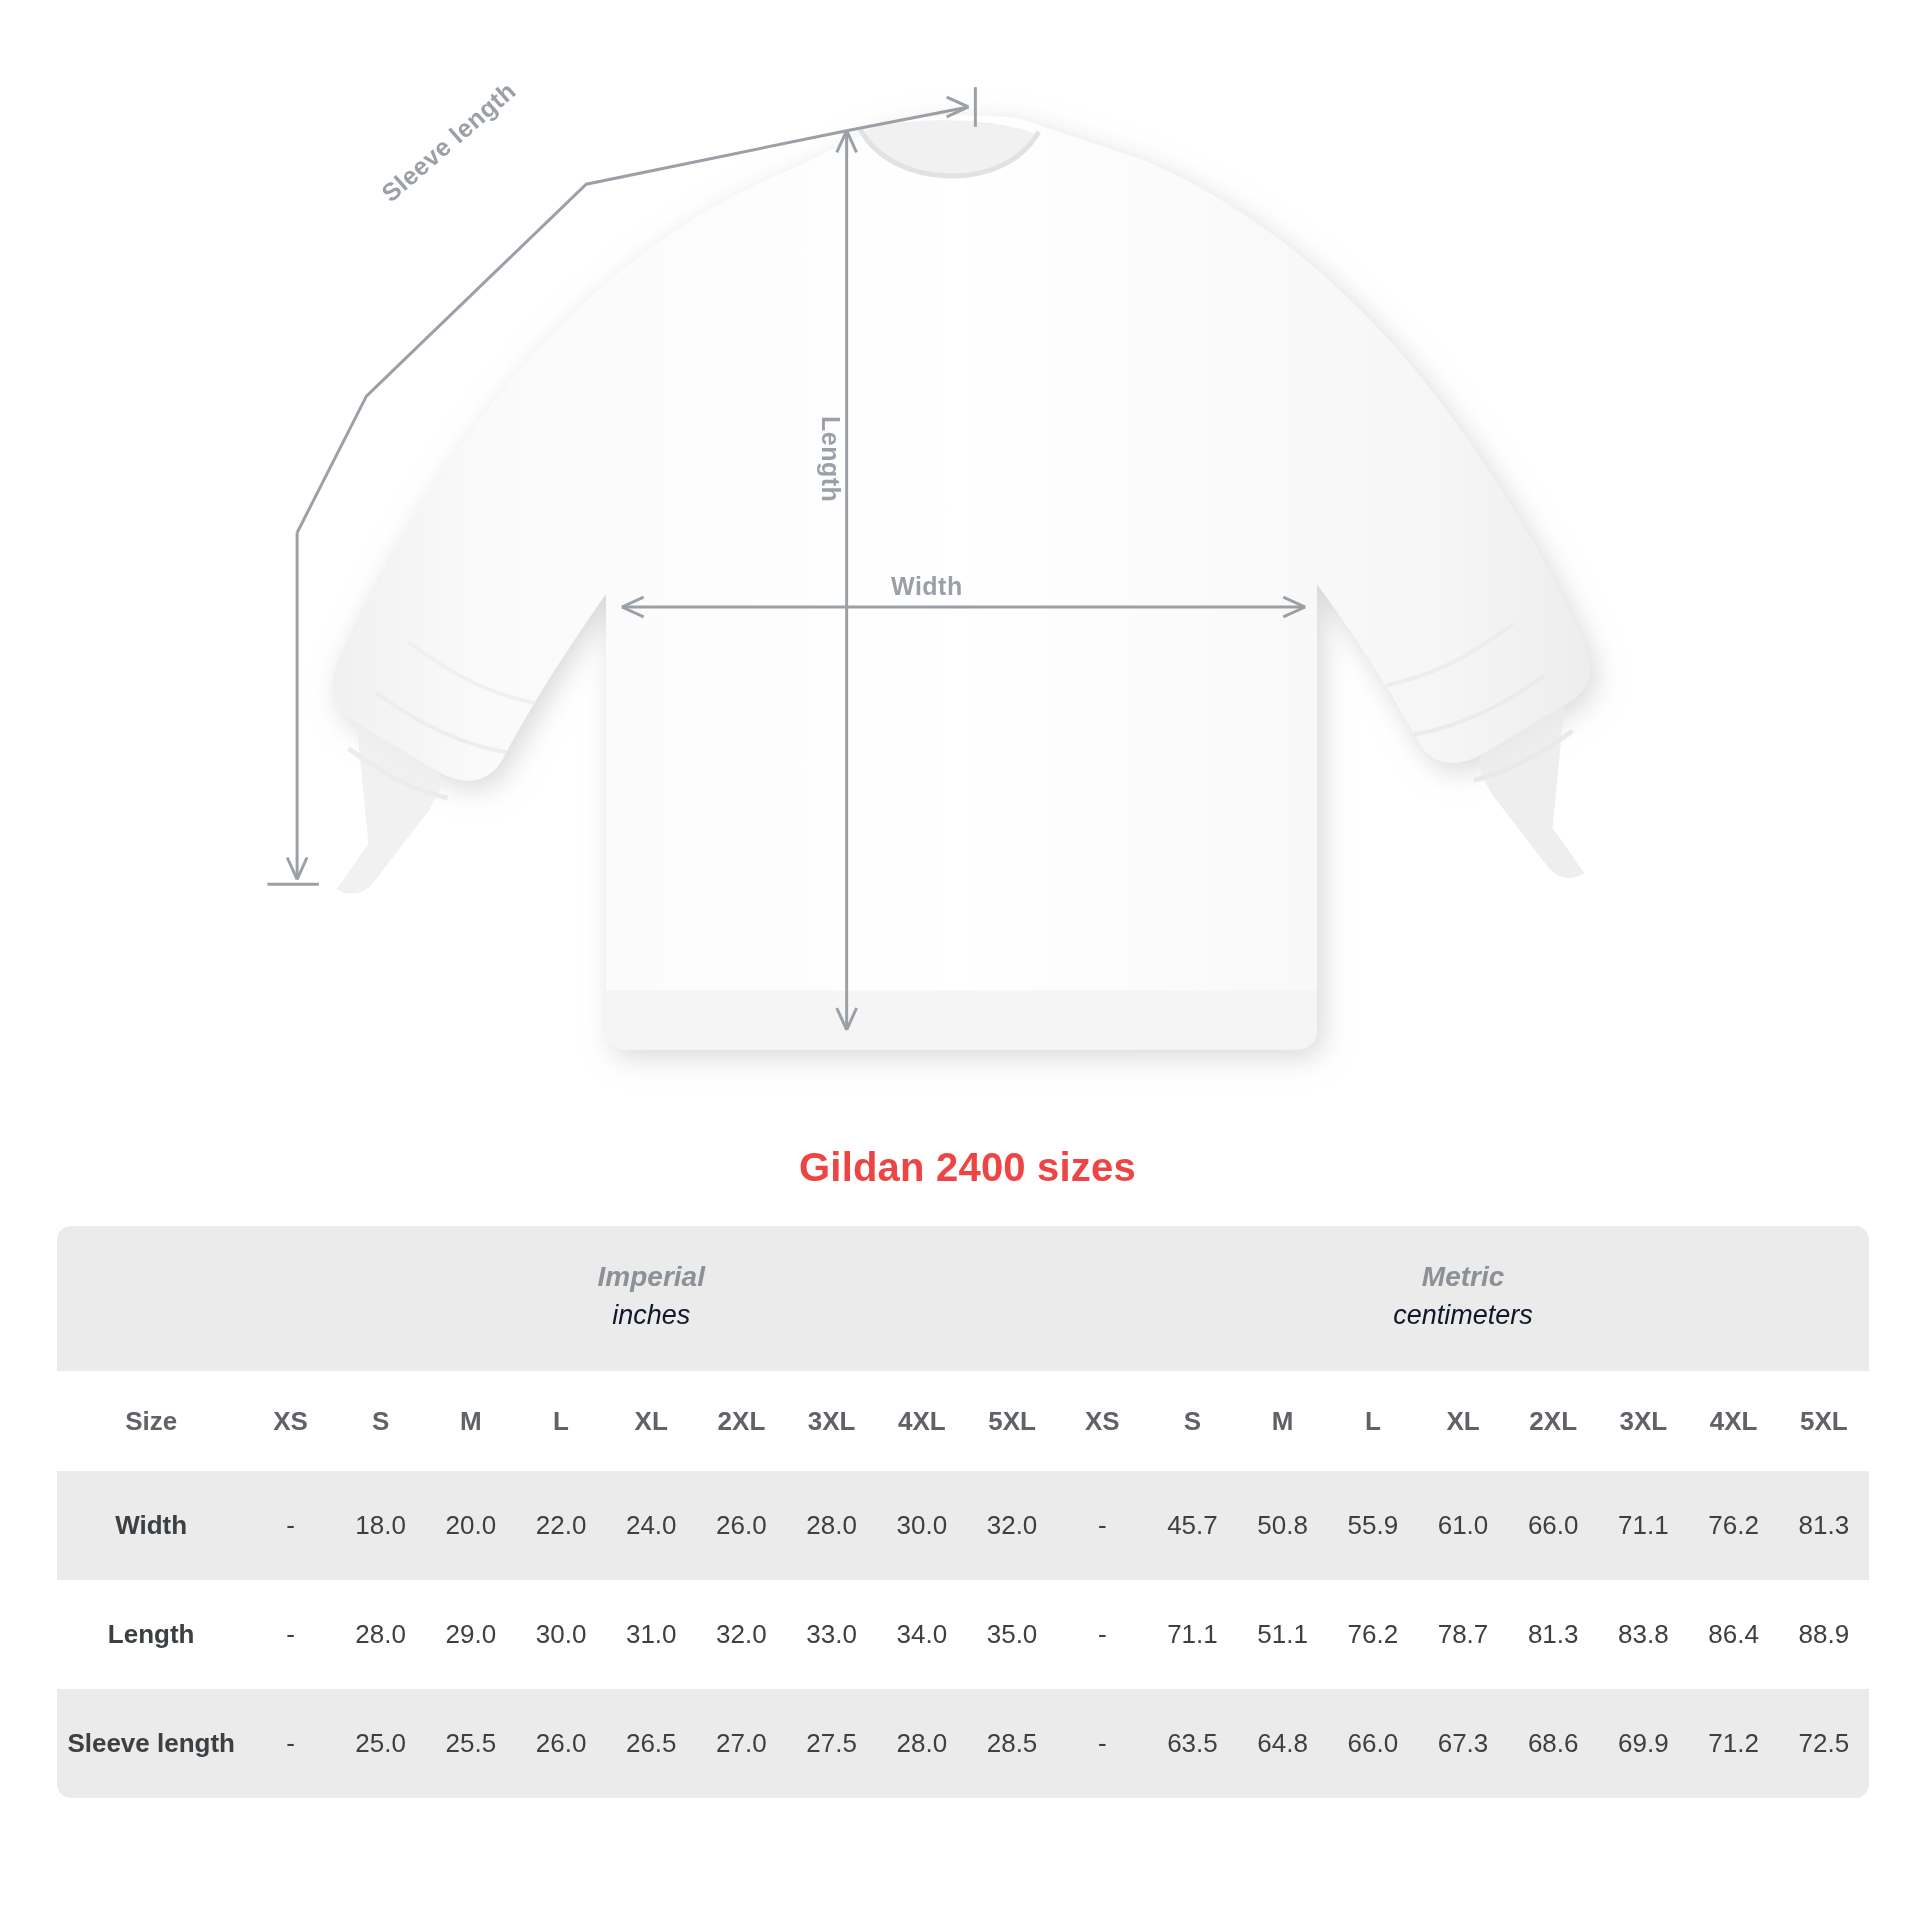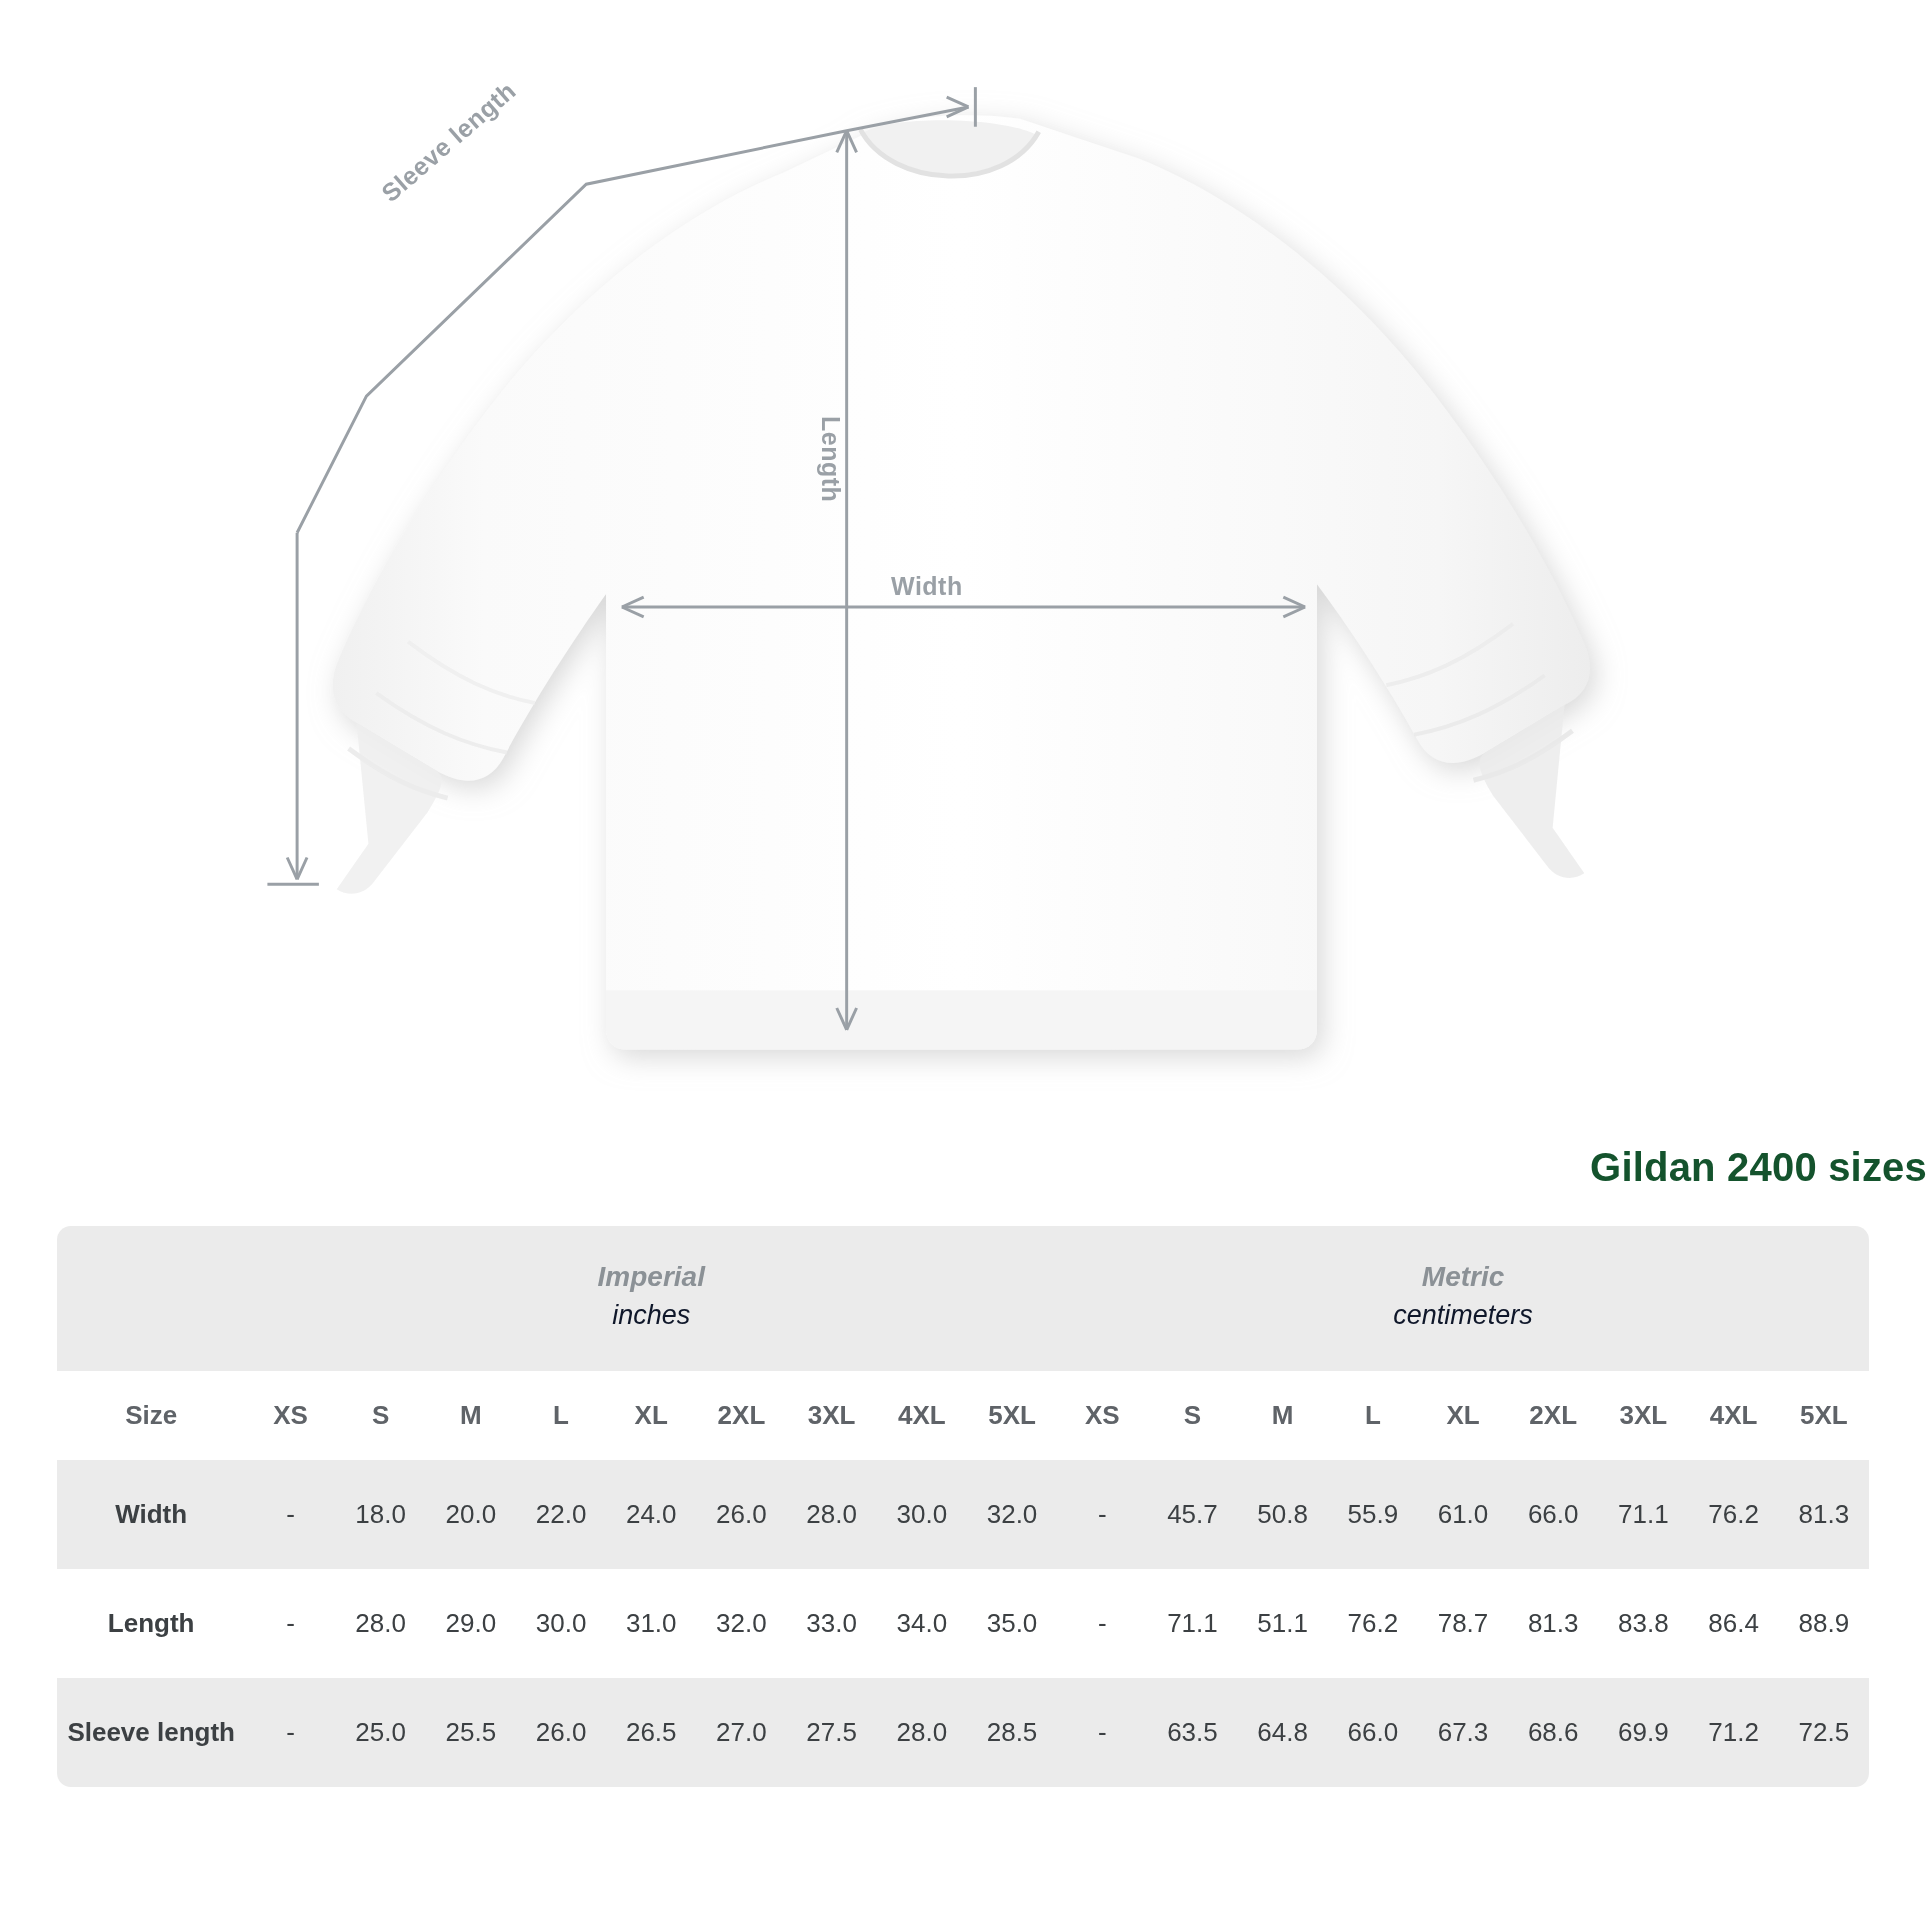--- a/index.html
+++ b/index.html
@@ -59,24 +59,23 @@
   }
 
   
   #title-block {
     text-align: center;
     margin-top: 36px;
   }
   #chart-title {
     font-size: 40px;
     font-weight: bold;
-    color: #14532d;
+    color: #ef4444;
     margin: 0 0 18px 8px;
     letter-spacing: 0.2px;
-    text-align: right;
   }
   #chart-subtitle {
     font-size: 23px;
     font-style: italic;
     color: #8b9196;
     margin: 0;
   }
 
   
   #table-wrap {
@@ -114,21 +113,21 @@
   }
   .unit-sub {
     font-size: 27px;
     font-style: italic;
     color: #0f172a;
     line-height: 1.6;
   }
 
   .size-row td {
     background: #ffffff;
-    height: 89px;
+    height: 100px;
     font-size: 26px;
     font-weight: bold;
     color: #5f6368;
   }
   .data-row td {
     height: 109px;
     font-size: 26px;
     color: #3c4043;
   }
   .data-row.shaded td {

